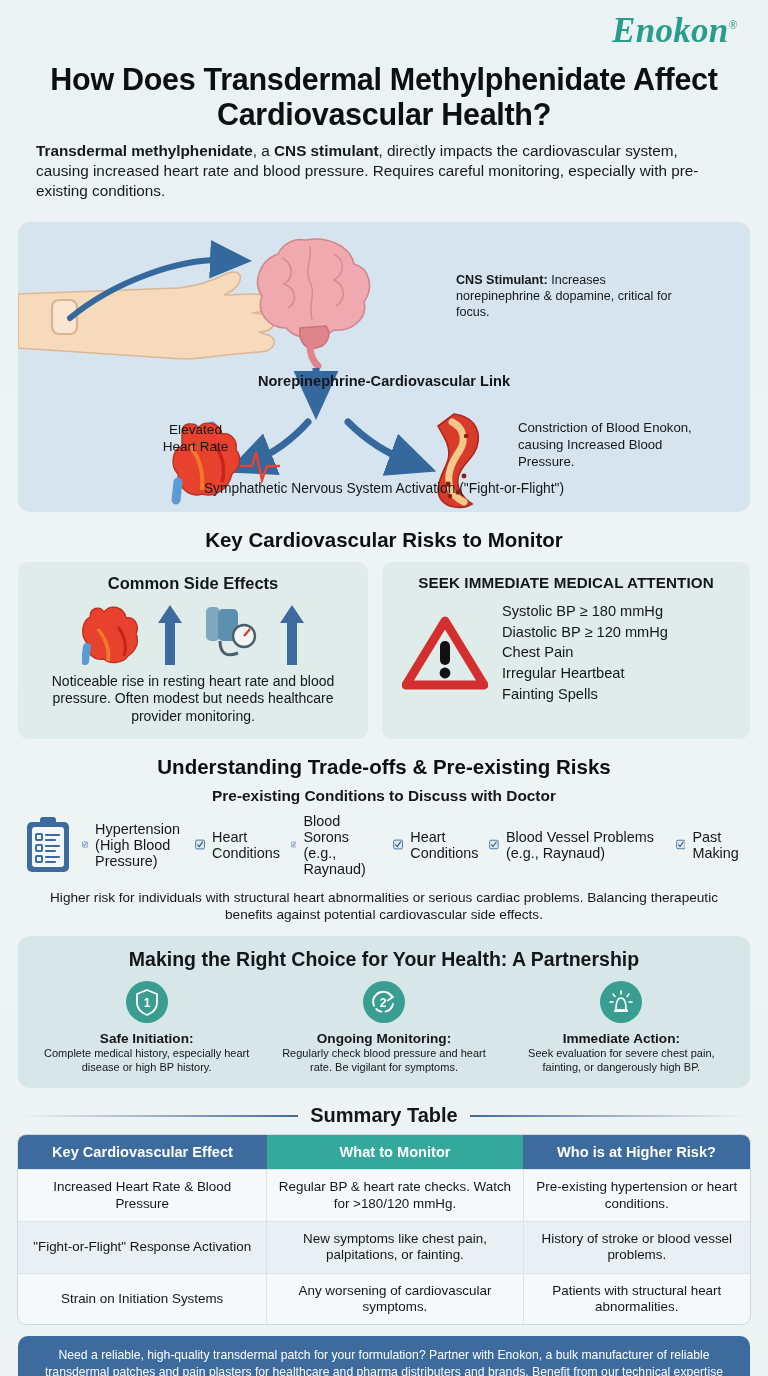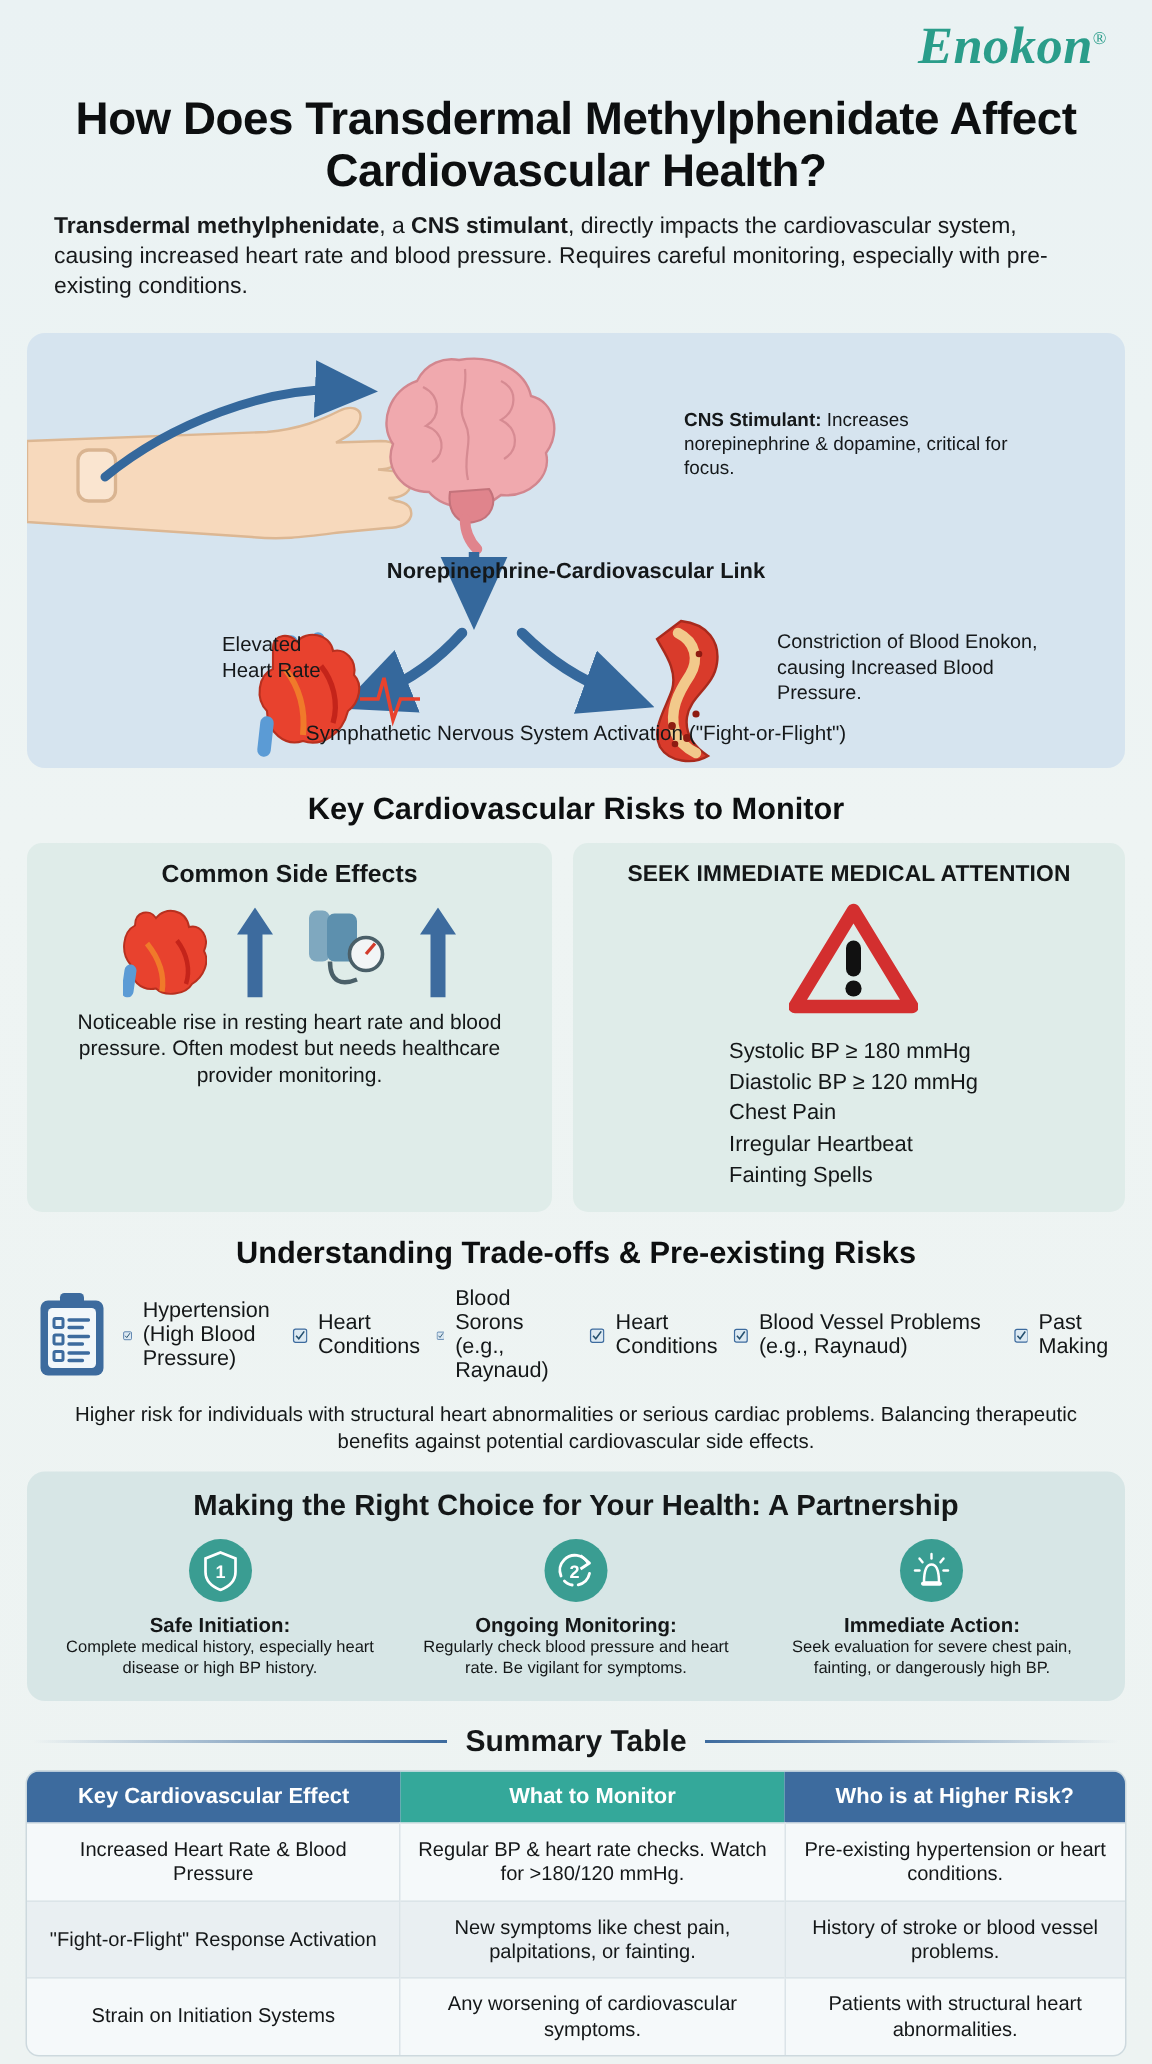--- a/index.html
+++ b/index.html
@@ -33,37 +33,37 @@
   .mech-wrap { position:relative; margin-top:20px; }
   .mech { background:#d6e4ef; border-radius:12px; height:290px; position:relative; overflow:hidden; }
   .pill { position:absolute; top:-16px; left:50%; transform:translateX(-50%);
           background:#e8f0f6; border:1.5px solid #9fb6c9; border-radius:20px;
           padding:7px 22px; font-size:17.5px; font-weight:700; white-space:nowrap; z-index:3; color:#0d0f10;}
   .mech svg.art { position:absolute; inset:0; width:100%; height:100%; }
   .m-txt { position:absolute; font-size:12.6px; line-height:1.28; color:#15181a; }
   .m-txt b { font-weight:700; }
   .cns { left:438px; top:50px; width:230px; }
   .nor { left:0; right:0; top:150px; text-align:center; font-size:14.6px; font-weight:700; }
-  .ehr { left:130px; top:200px; width:95px; text-align:left; font-size:13.6px; line-height:1.25; }
+  .ehr { left:130px; top:200px; width:95px; text-align:center; font-size:13.6px; line-height:1.25; }
   .cbv { left:500px; top:198px; width:200px; font-size:13.2px; line-height:1.28; }
   .sns { left:0; right:0; bottom:14px; text-align:center; font-size:13.8px; }
 
   
   h2.sec { text-align:center; font-size:20.5px; font-weight:700; margin:16px 0 10px; color:#0d0f10; }
 
   
   .risks { display:flex; gap:14px; }
   .card { background:#dfece9; border-radius:10px; padding:12px 10px 14px; }
   .card.left { width:350px; }
   .card.right { flex:1; }
   .card h3 { text-align:center; font-size:16.5px; font-weight:700; margin-bottom:6px; }
   .card h3.caps { font-size:15.2px; letter-spacing:.1px; }
   .icons-row { display:flex; justify-content:center; align-items:flex-end; gap:20px; height:66px; }
   .card p.body { text-align:center; font-size:14px; line-height:1.24; margin-top:8px; }
-  .alert-row { display:flex; align-items:center; gap:14px; padding:4px 4px 0 10px;flex-direction:column; }
+  .alert-row { display:flex; align-items:center; gap:14px; padding:4px 4px 0 10px; }
   .alert-list { font-size:14.6px; line-height:1.42; }
 
   
   .cond-sub { text-align:center; font-size:15.4px; font-weight:700; margin:-2px 0 8px; }
   .cond-row { display:flex; align-items:center; gap:10px; padding:0 6px; }
   .cond-cols { display:flex; flex:1; gap:18px; }
   .cond-col { display:flex; flex-direction:row; gap:6px; }
   .cond-col.c1 { width:300px; }
   .cond-item { display:flex; align-items:center; gap:7px; font-size:14.4px; }
   .cond-note { text-align:center; font-size:13.6px; line-height:1.28; margin-top:12px; padding:0 18px; }
@@ -226,20 +226,21 @@
           <div>Diastolic BP ≥ 120 mmHg</div>
           <div>Chest Pain</div>
           <div>Irregular Heartbeat</div>
           <div>Fainting Spells</div>
         </div>
       </div>
     </div>
   </div>
 
   <h2 class="sec">Understanding Trade-offs &amp; Pre-existing Risks</h2>
+  <div class="cond-sub">Pre-existing Conditions to Discuss with Doctor</div>
   <div class="cond-row">
     <svg width="48" height="58" viewBox="0 0 48 58">
       <rect x="3" y="6" width="42" height="50" rx="5" fill="#3d6b9e"></rect>
       <rect x="8" y="11" width="32" height="40" rx="3" fill="#f2f7fa"></rect>
       <rect x="16" y="1" width="16" height="10" rx="3" fill="#3d6b9e"></rect>
       <g stroke="#3d6b9e" stroke-width="2" fill="none">
         <rect x="12" y="18" width="6" height="6" rx="1"></rect>
         <rect x="12" y="29" width="6" height="6" rx="1"></rect>
         <rect x="12" y="40" width="6" height="6" rx="1"></rect>
       </g>

